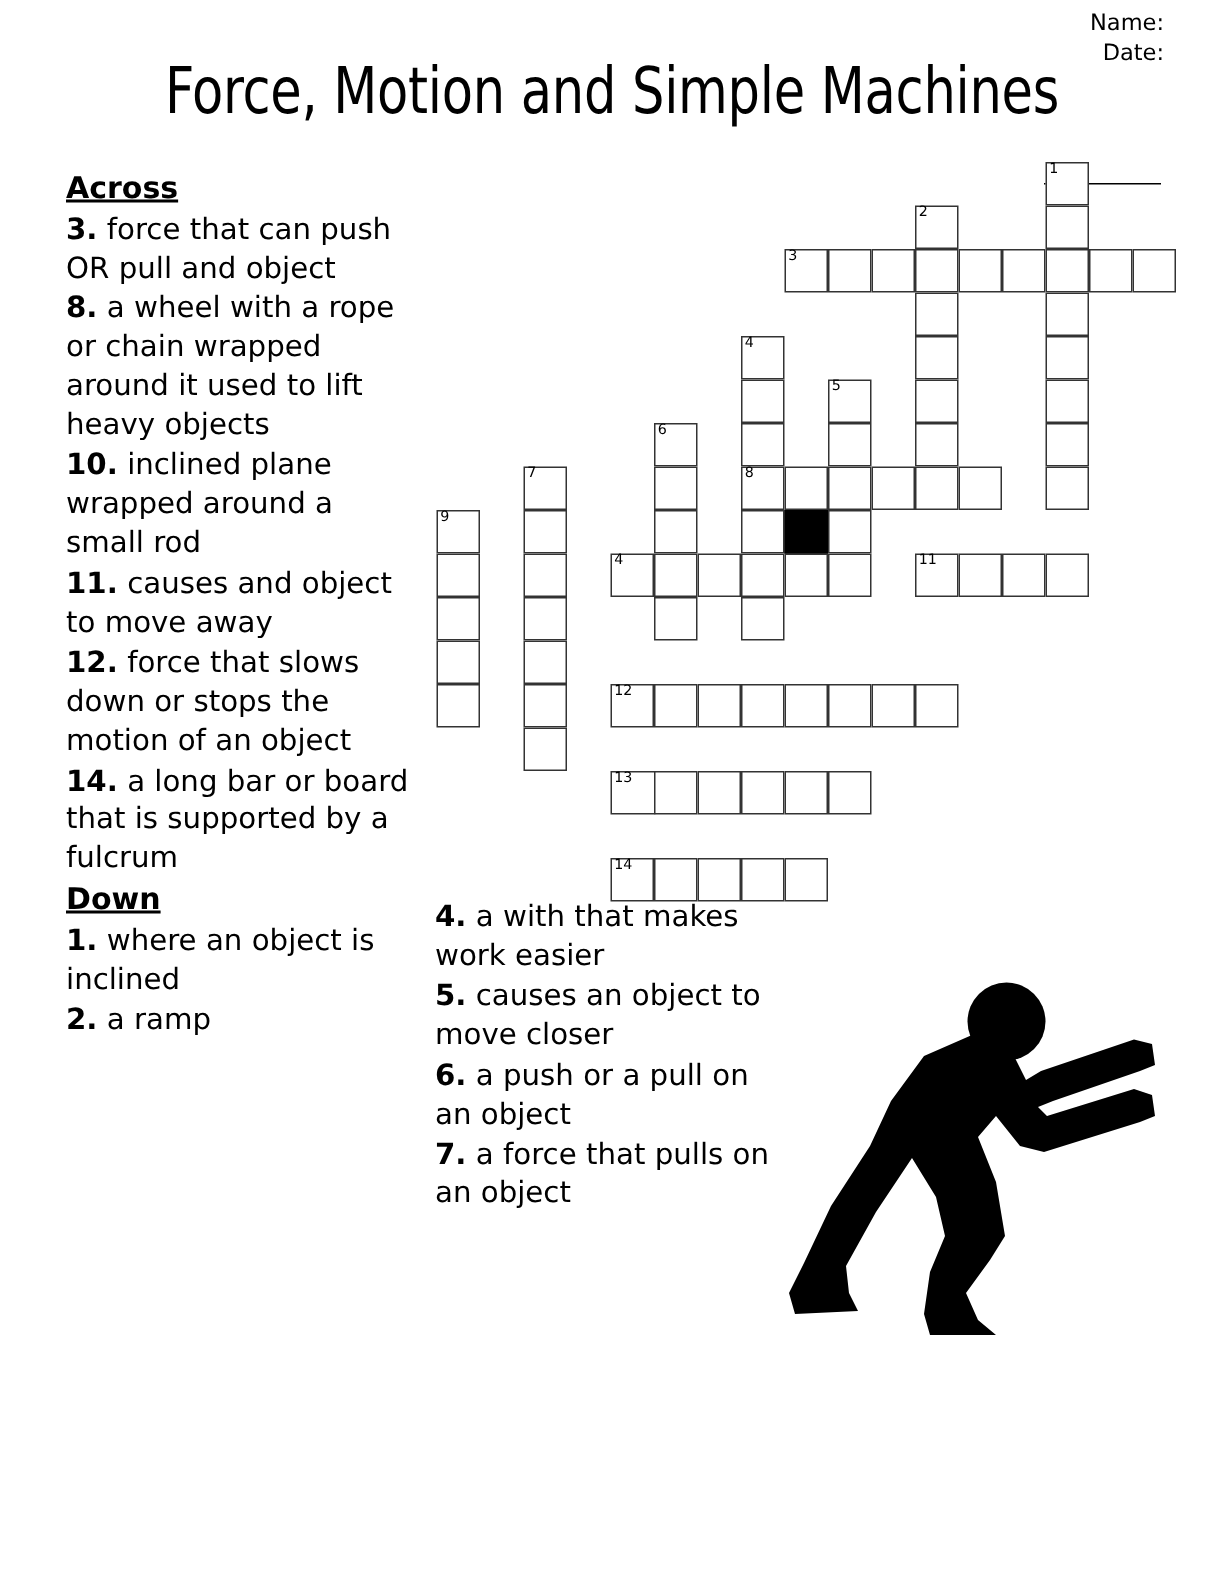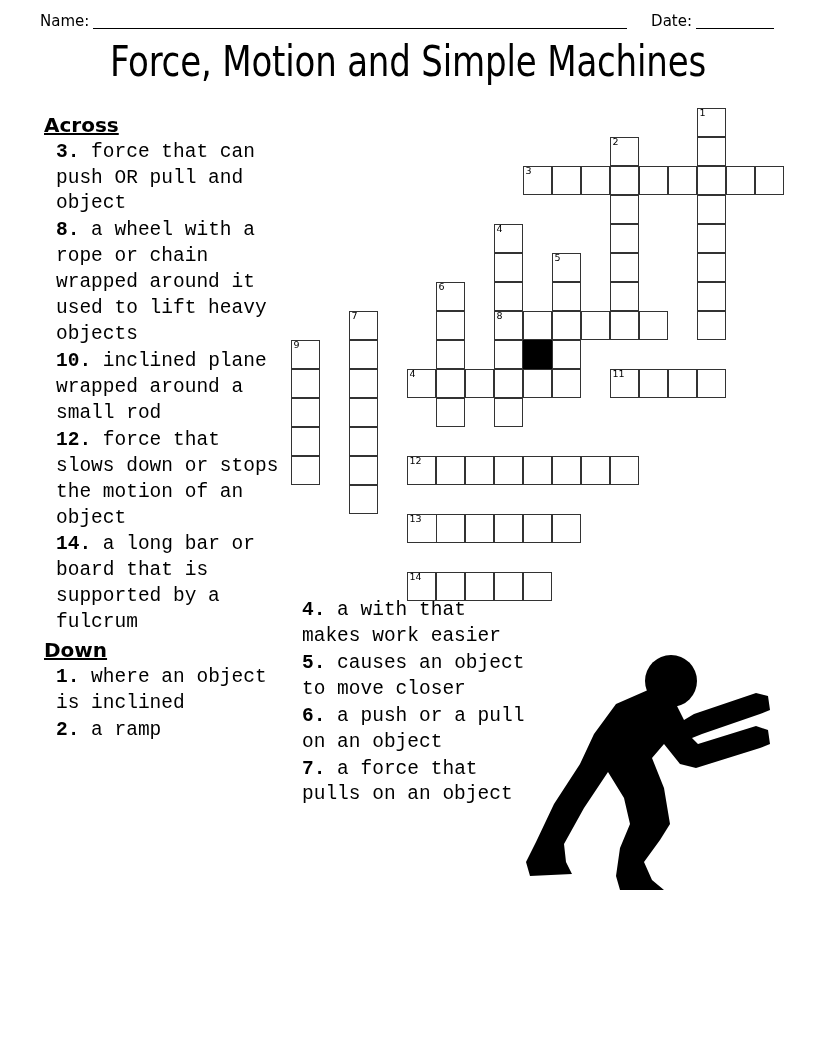--- a/index.html
+++ b/index.html
@@ -9,20 +9,21 @@
     font-family:"DejaVu Sans","Liberation Sans",sans-serif;
     color:#000000;
   }
 
   
   #name-date-row{
     position:absolute;left:0;top:0;width:816px;height:30px;
     display:flex;align-items:flex-end;
     padding:6px 40px 0 40px;box-sizing:border-box;
     font-size:15px;
+    flex-direction:column;
   }
   .field-label{white-space:nowrap;}
   .rule{
     border-bottom:1.3px solid #000;
     height:15px;margin:0 2px 1px 4px;
   }
   #name-rule{flex:1 1 auto;}
   #date-rule{width:78px;flex:0 0 78px;}
   #date-label{margin-left:22px;}
 
@@ -42,21 +43,21 @@
     font-size:19.5px;line-height:1.33;
   }
   #clues-column-left{left:44px;top:112px;width:236px;}
   #clues-column-mid{left:290px;top:598px;width:236px;}
 
   .section-heading{
     font-weight:700;text-decoration:underline;
     margin:0 0 1px 0;font-size:20px;
     display:block;
   }
-  .clue{margin:0 0 1px 12px;display:block;font-family:Liberation Mono, monospace;}
+  .clue{margin:0 0 1px 0;display:block;}
   .clue-number{font-weight:700;}
   .clue-text{font-weight:400;}
 
   
   #crossword-grid{
     position:absolute;left:291px;top:108px;
     width:492px;height:490px;
   }
   .cell{
     position:absolute;
@@ -90,20 +91,21 @@
 </div>
 
 <div id="worksheet-title">Force, Motion and Simple Machines</div>
 
 <div class="clue-column" id="clues-column-left">
   <span class="section-heading">Across</span>
 
   <span class="clue"><span class="clue-number">3.</span> <span class="clue-text">force that can push OR pull and object</span></span>
   <span class="clue"><span class="clue-number">8.</span> <span class="clue-text">a wheel with a rope or chain wrapped around it used to lift heavy objects</span></span>
   <span class="clue"><span class="clue-number">10.</span> <span class="clue-text">inclined plane wrapped around a small rod</span></span>
+  <span class="clue"><span class="clue-number">11.</span> <span class="clue-text">causes and object to move away</span></span>
   <span class="clue"><span class="clue-number">12.</span> <span class="clue-text">force that slows down or stops the motion of an object</span></span>
   <span class="clue"><span class="clue-number">14.</span> <span class="clue-text">a long bar or board that is supported by a fulcrum</span></span>
 
   <span class="section-heading">Down</span>
 
   <span class="clue"><span class="clue-number">1.</span> <span class="clue-text">where an object is inclined</span></span>
   <span class="clue"><span class="clue-number">2.</span> <span class="clue-text">a ramp</span></span>
 </div>
 
 <div class="clue-column" id="clues-column-mid">

